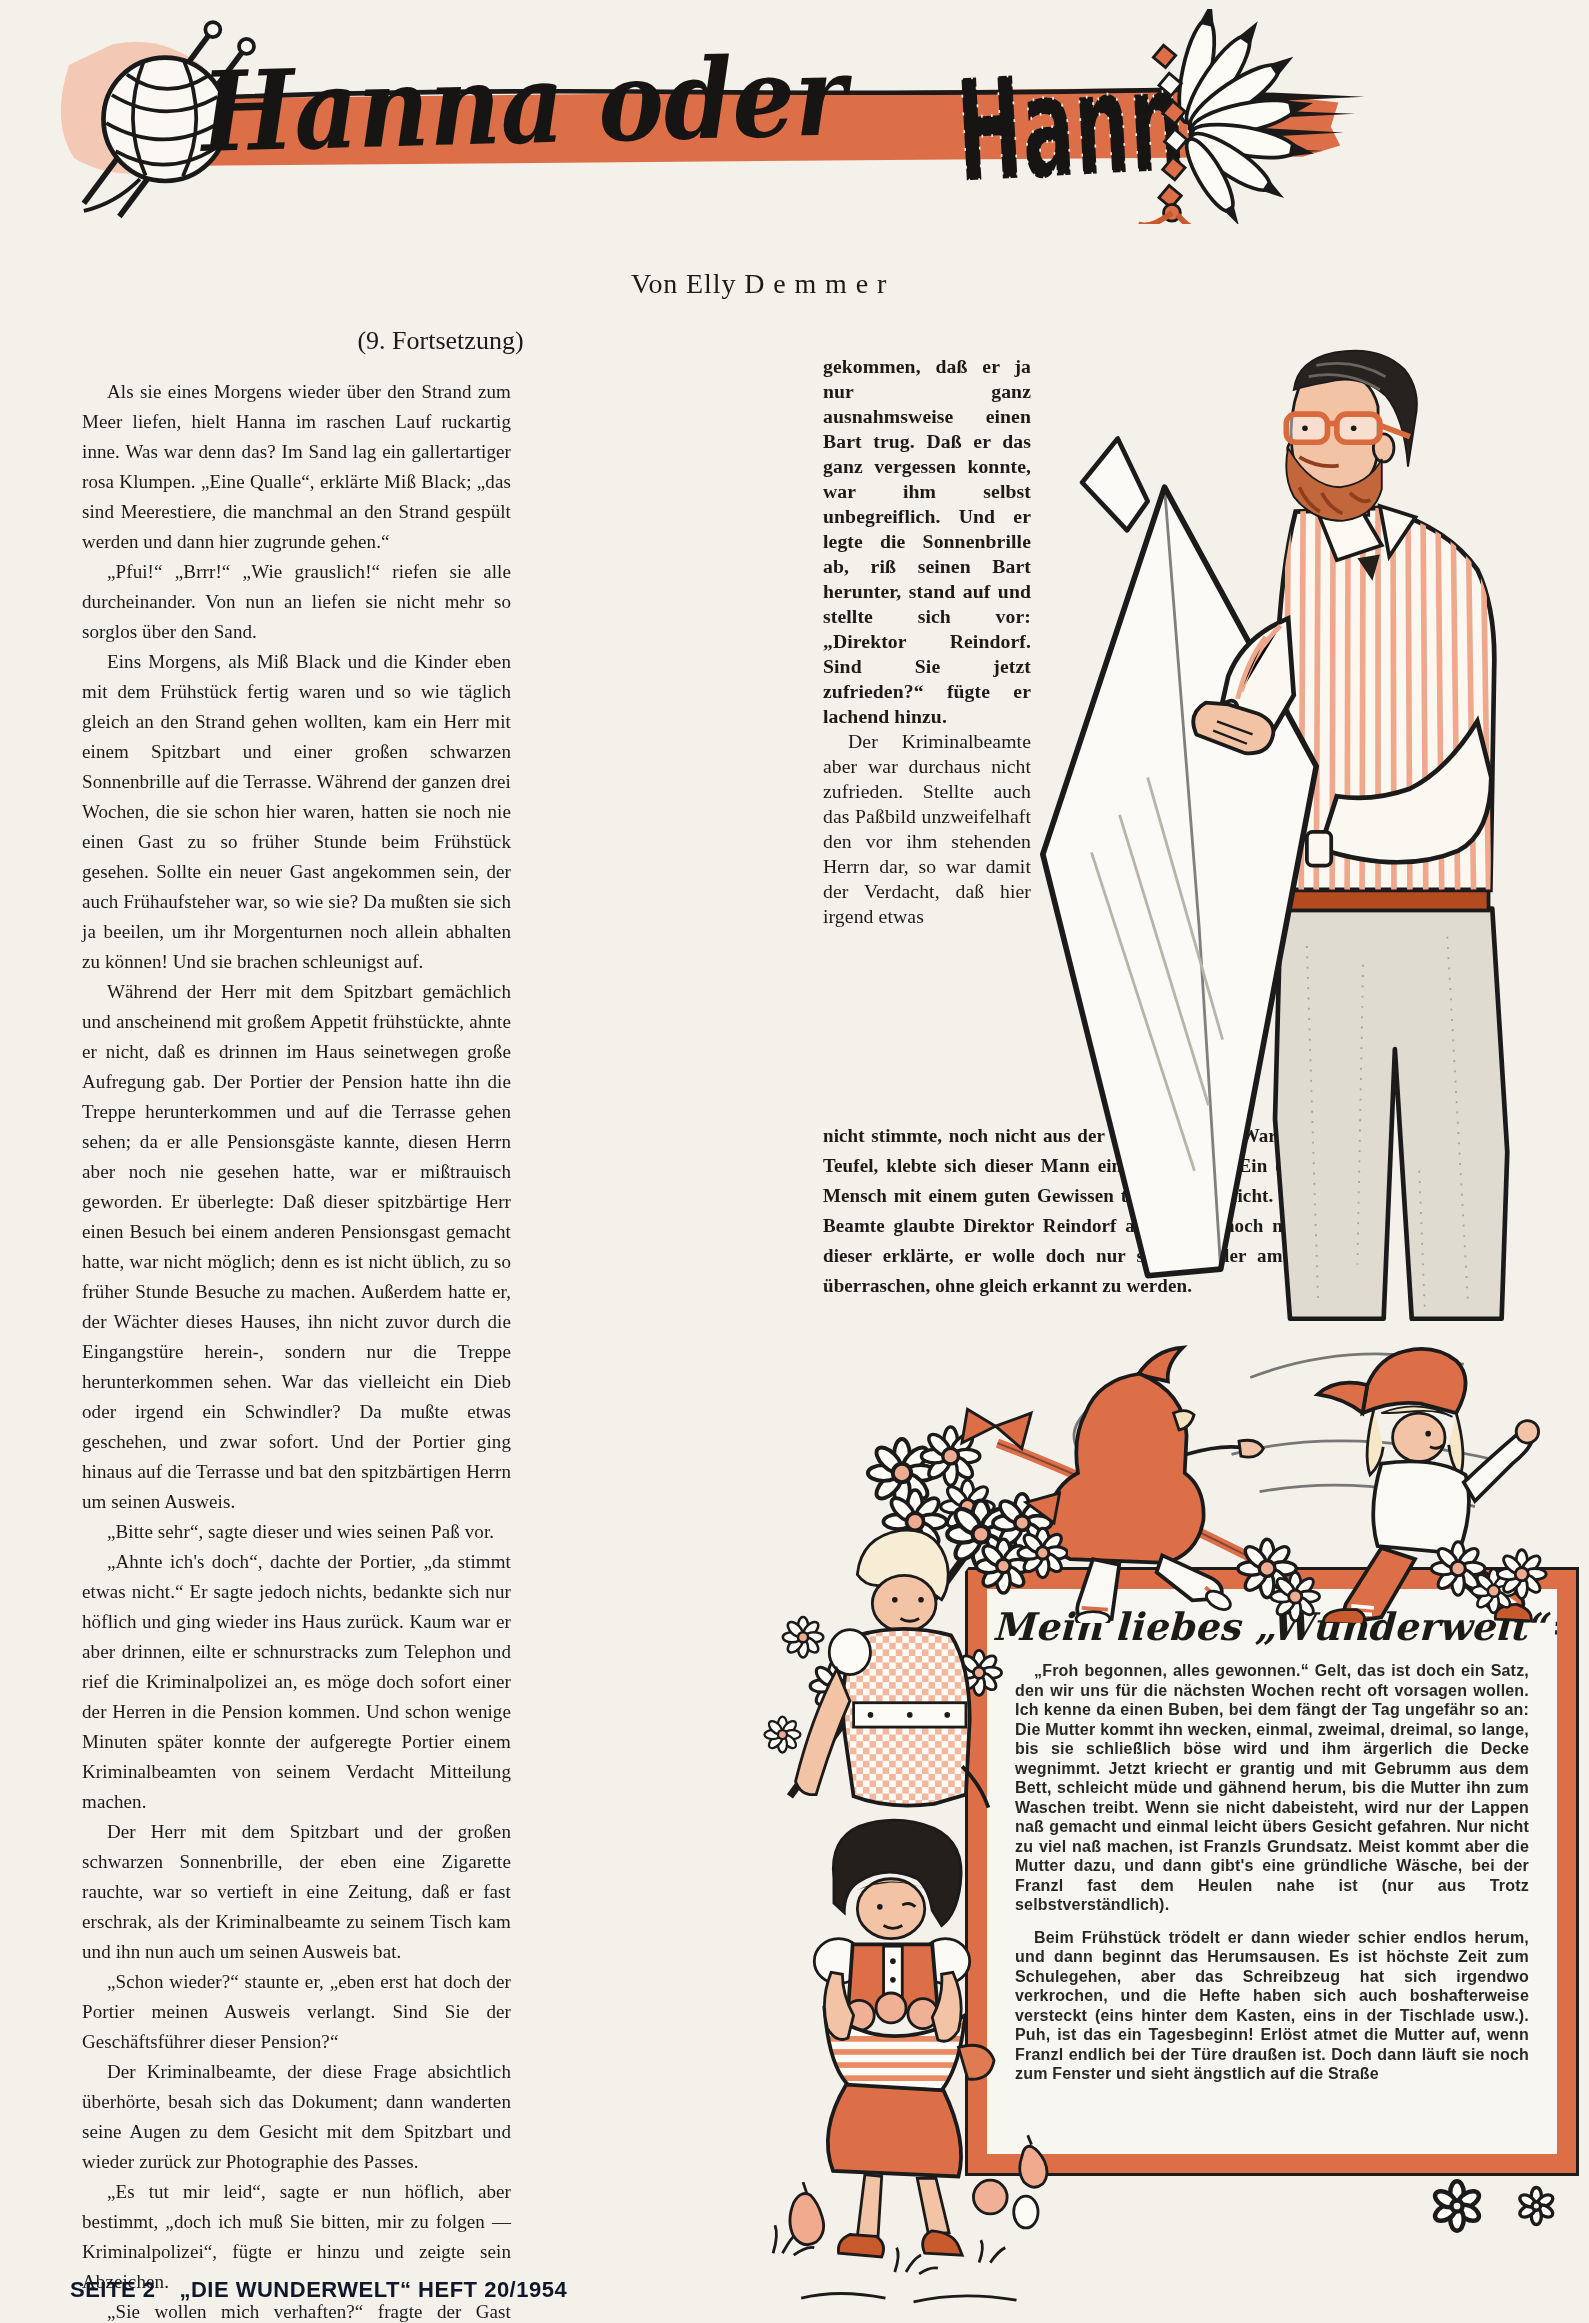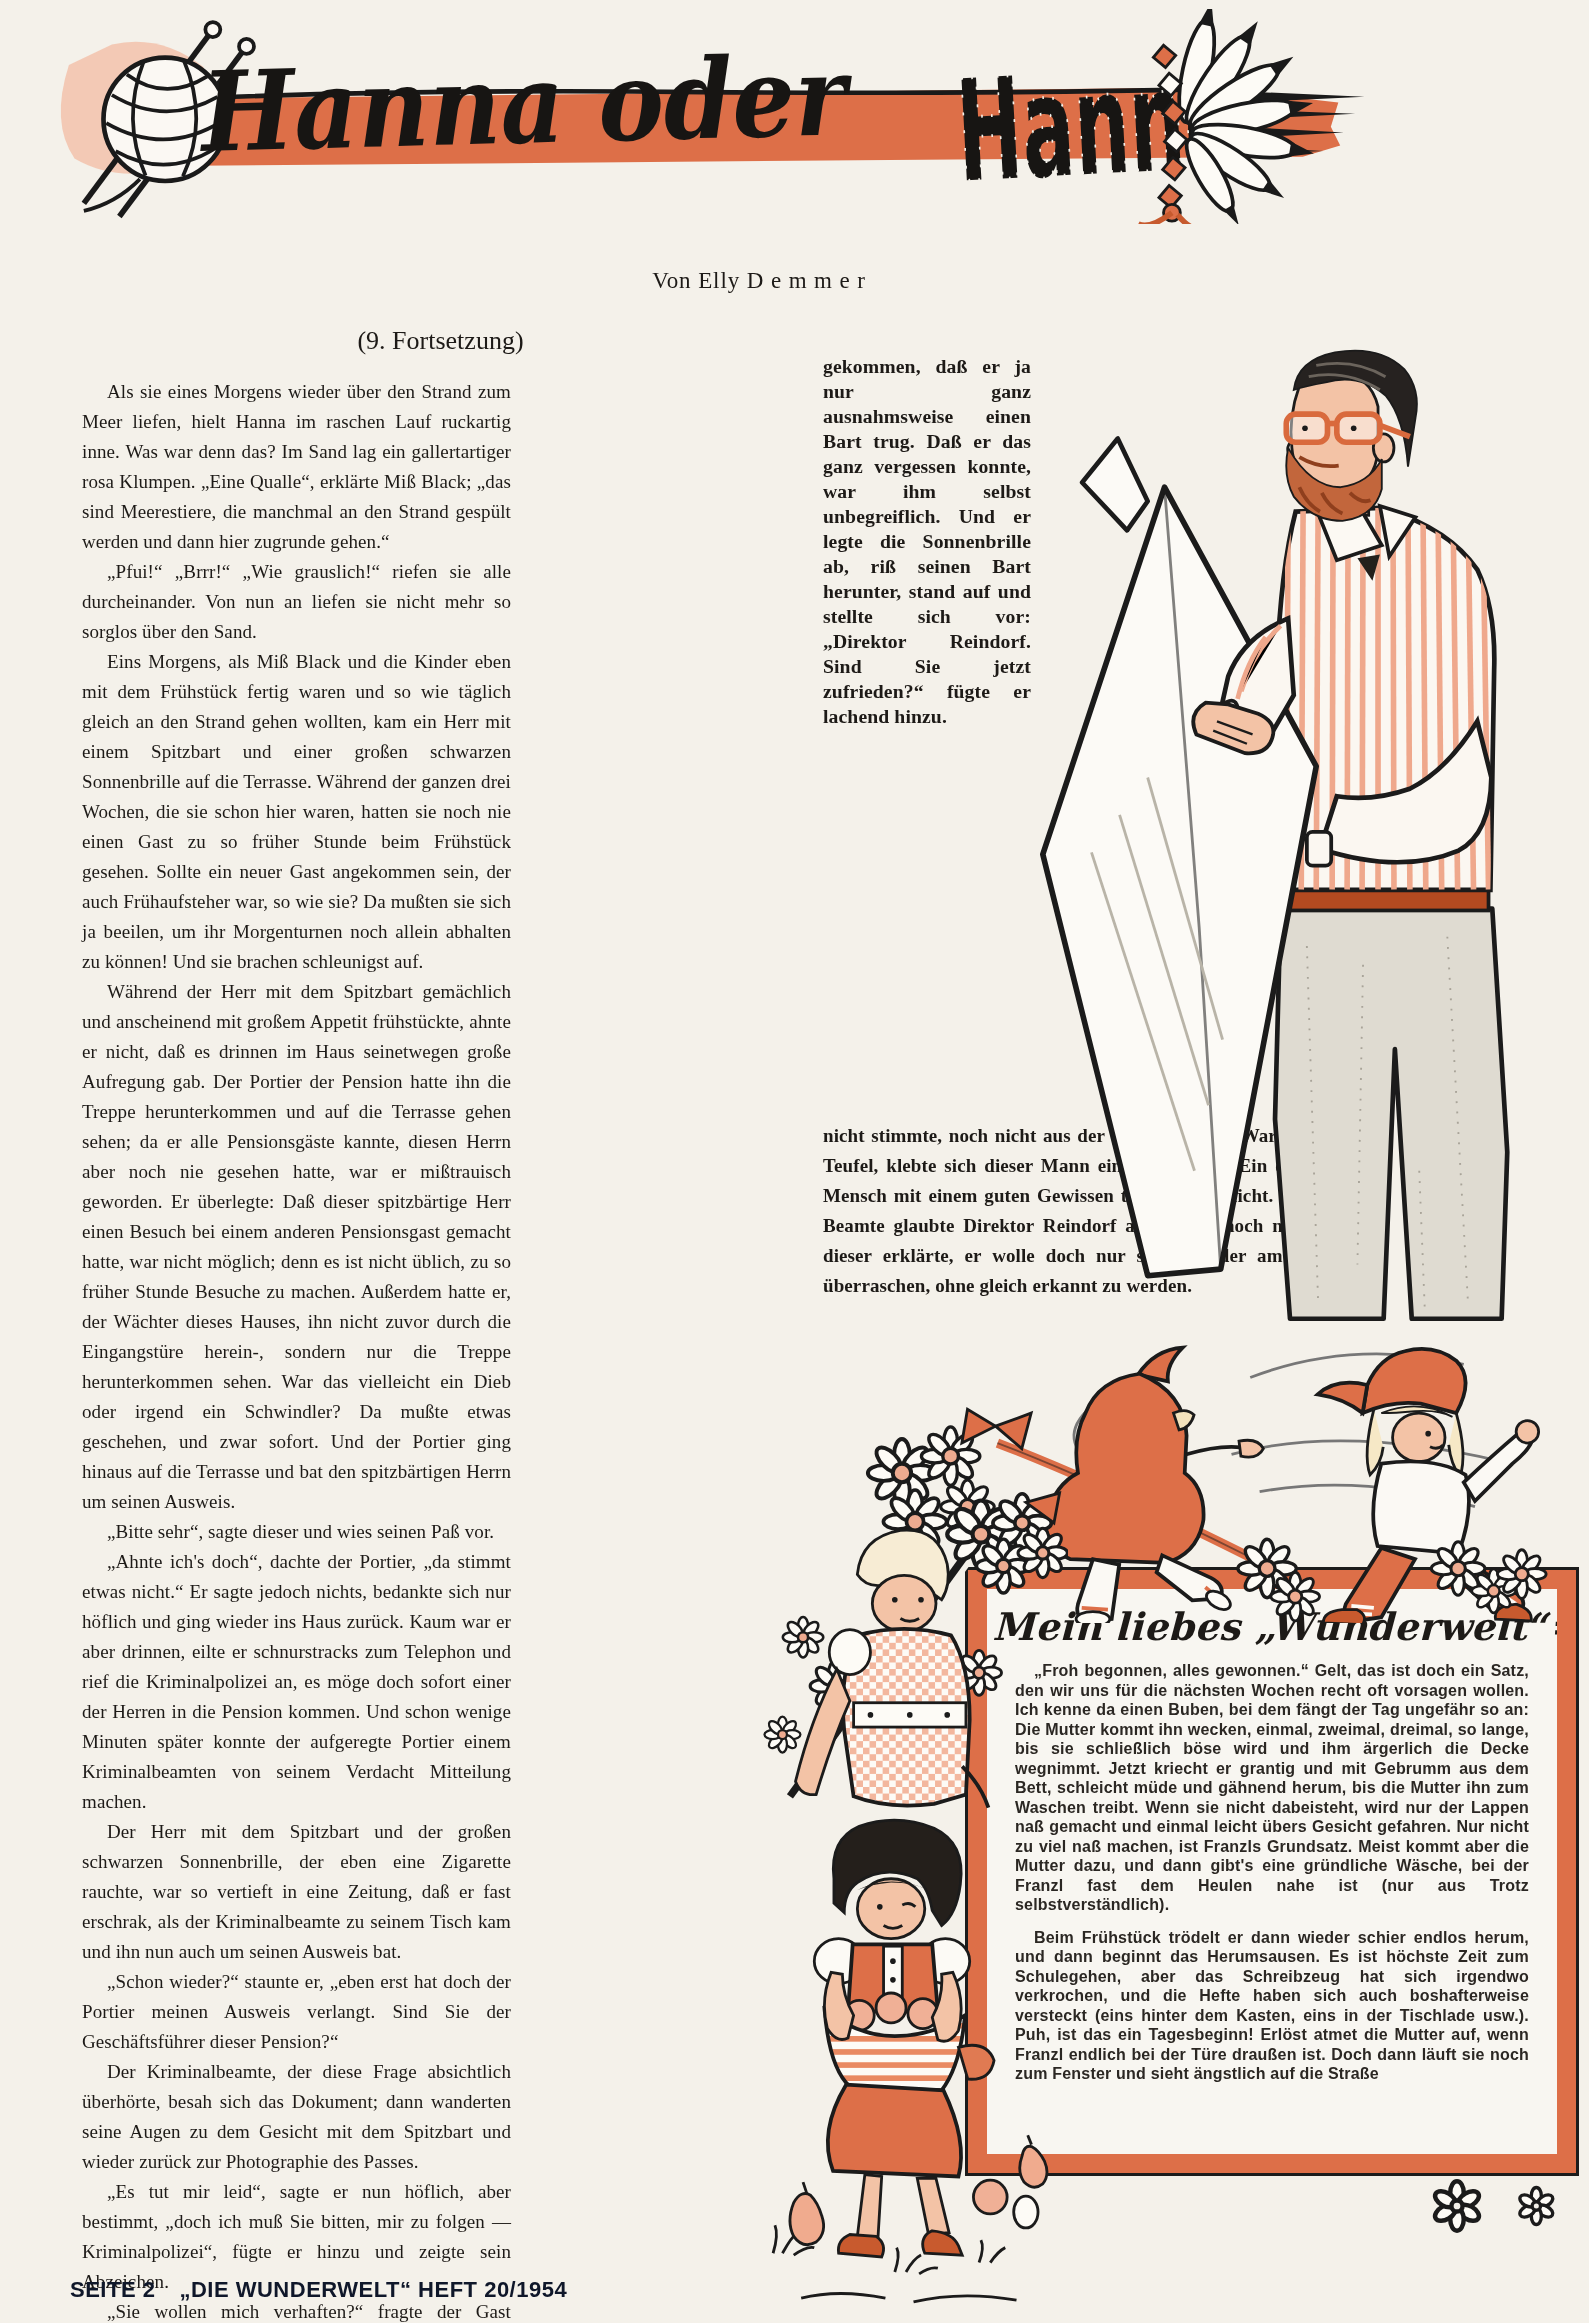--- a/index.html
+++ b/index.html
@@ -5,21 +5,21 @@
   html,body{margin:0;padding:0;background:#888;}
   .page{
     position:relative;width:1589px;height:2324px;margin:0 auto;
     background:#f4f1ea;overflow:hidden;
     font-family:"Liberation Serif",serif;color:#1d1a17;
   }
   .abs{position:absolute;}
   svg{display:block;}
   
   .byline{left:525px;top:268px;width:468px;text-align:center;
-    font-size:23px;letter-spacing:0.9px;}
+    font-size:28px;letter-spacing:0.9px;}
   .fortsetzung{left:225px;top:326px;width:431px;text-align:center;font-size:26px;}
   .col{font-size:19px;line-height:30px;text-align:justify;
     letter-spacing:0.1px;}
   .col p{margin:0;text-indent:25px;}
   .col p.noindent{text-indent:0;font-weight:bold;}
   .col-left{left:82px;top:377px;width:429px;height:1874px;}
   .col-narrow{left:823px;top:354px;width:208px;font-size:19.7px;line-height:25px;}
   .col-full{left:823px;top:1121px;width:527px;}
   
   .panel{left:965px;top:1567px;width:614px;height:609px;
@@ -149,20 +149,21 @@
     <p>„Ahnte ich's doch“, dachte der Portier, „da stimmt etwas nicht.“ Er sagte jedoch nichts, bedankte sich nur höflich und ging wieder ins Haus zurück. Kaum war er aber drinnen, eilte er schnurstracks zum Telephon und rief die Kriminalpolizei an, es möge doch sofort einer der Herren in die Pension kommen. Und schon wenige Minuten später konnte der aufgeregte Portier einem Kriminalbeamten von seinem Verdacht Mitteilung machen.</p>
     <p>Der Herr mit dem Spitzbart und der großen schwarzen Sonnenbrille, der eben eine Zigarette rauchte, war so vertieft in eine Zeitung, daß er fast erschrak, als der Kriminalbeamte zu seinem Tisch kam und ihn nun auch um seinen Ausweis bat.</p>
     <p>„Schon wieder?“ staunte er, „eben erst hat doch der Portier meinen Ausweis verlangt. Sind Sie der Geschäftsführer dieser Pension?“</p>
     <p>Der Kriminalbeamte, der diese Frage absichtlich überhörte, besah sich das Dokument; dann wanderten seine Augen zu dem Gesicht mit dem Spitzbart und wieder zurück zur Photographie des Passes.</p>
     <p>„Es tut mir leid“, sagte er nun höflich, aber bestimmt, „doch ich muß Sie bitten, mir zu folgen — Kriminalpolizei“, fügte er hinzu und zeigte sein Abzeichen.</p>
     <p>„Sie wollen mich verhaften?“ fragte der Gast erstaunt, seinen Ellbogen dabei auf den Tisch und das Kinn in die Hand stützend; im selben Augenblick brach er in schallendes Gelächter aus. Bei der Berührung seines Kinnes war ihm erst zu Bewußtsein</p>
   </div>
 
   <div class="abs col col-narrow">
     <p class="noindent">gekommen, daß er ja nur ganz ausnahmsweise einen Bart trug. Daß er das ganz vergessen konnte, war ihm selbst unbegreiflich. Und er legte die Sonnenbrille ab, riß seinen Bart herunter, stand auf und stellte sich vor: „Direktor Reindorf. Sind Sie jetzt zufrieden?“ fügte er lachend hinzu.</p>
+    <p>Der Kriminalbeamte aber war durchaus nicht zufrieden. Stellte auch das Paßbild unzweifelhaft den vor ihm stehenden Herrn dar, so war damit der Verdacht, daß hier irgend etwas</p>
   </div>
 
   <div class="abs col col-full">
     <p class="noindent">nicht stimmte, noch nicht aus der Welt geschafft. Warum, zum Teufel, klebte sich dieser Mann einen Bart auf? Ein ehrlicher Mensch mit einem guten Gewissen tat so etwas nicht. Und der Beamte glaubte Direktor Reindorf auch dann noch nicht, als dieser erklärte, er wolle doch nur seine Kinder am Strand überraschen, ohne gleich erkannt zu werden.</p>
   </div>
 
   <svg class="abs z1" style="left:1007px;top:328px" width="581" height="1002" viewBox="0 0 620 1070">
     <defs>
       <clipPath id="shirtClip">
         <path d="M308,196 L398,192 Q470,212 502,258 Q522,300 520,365 L516,600 L296,600 Q282,470 288,360 Q292,258 308,196 Z"></path>

